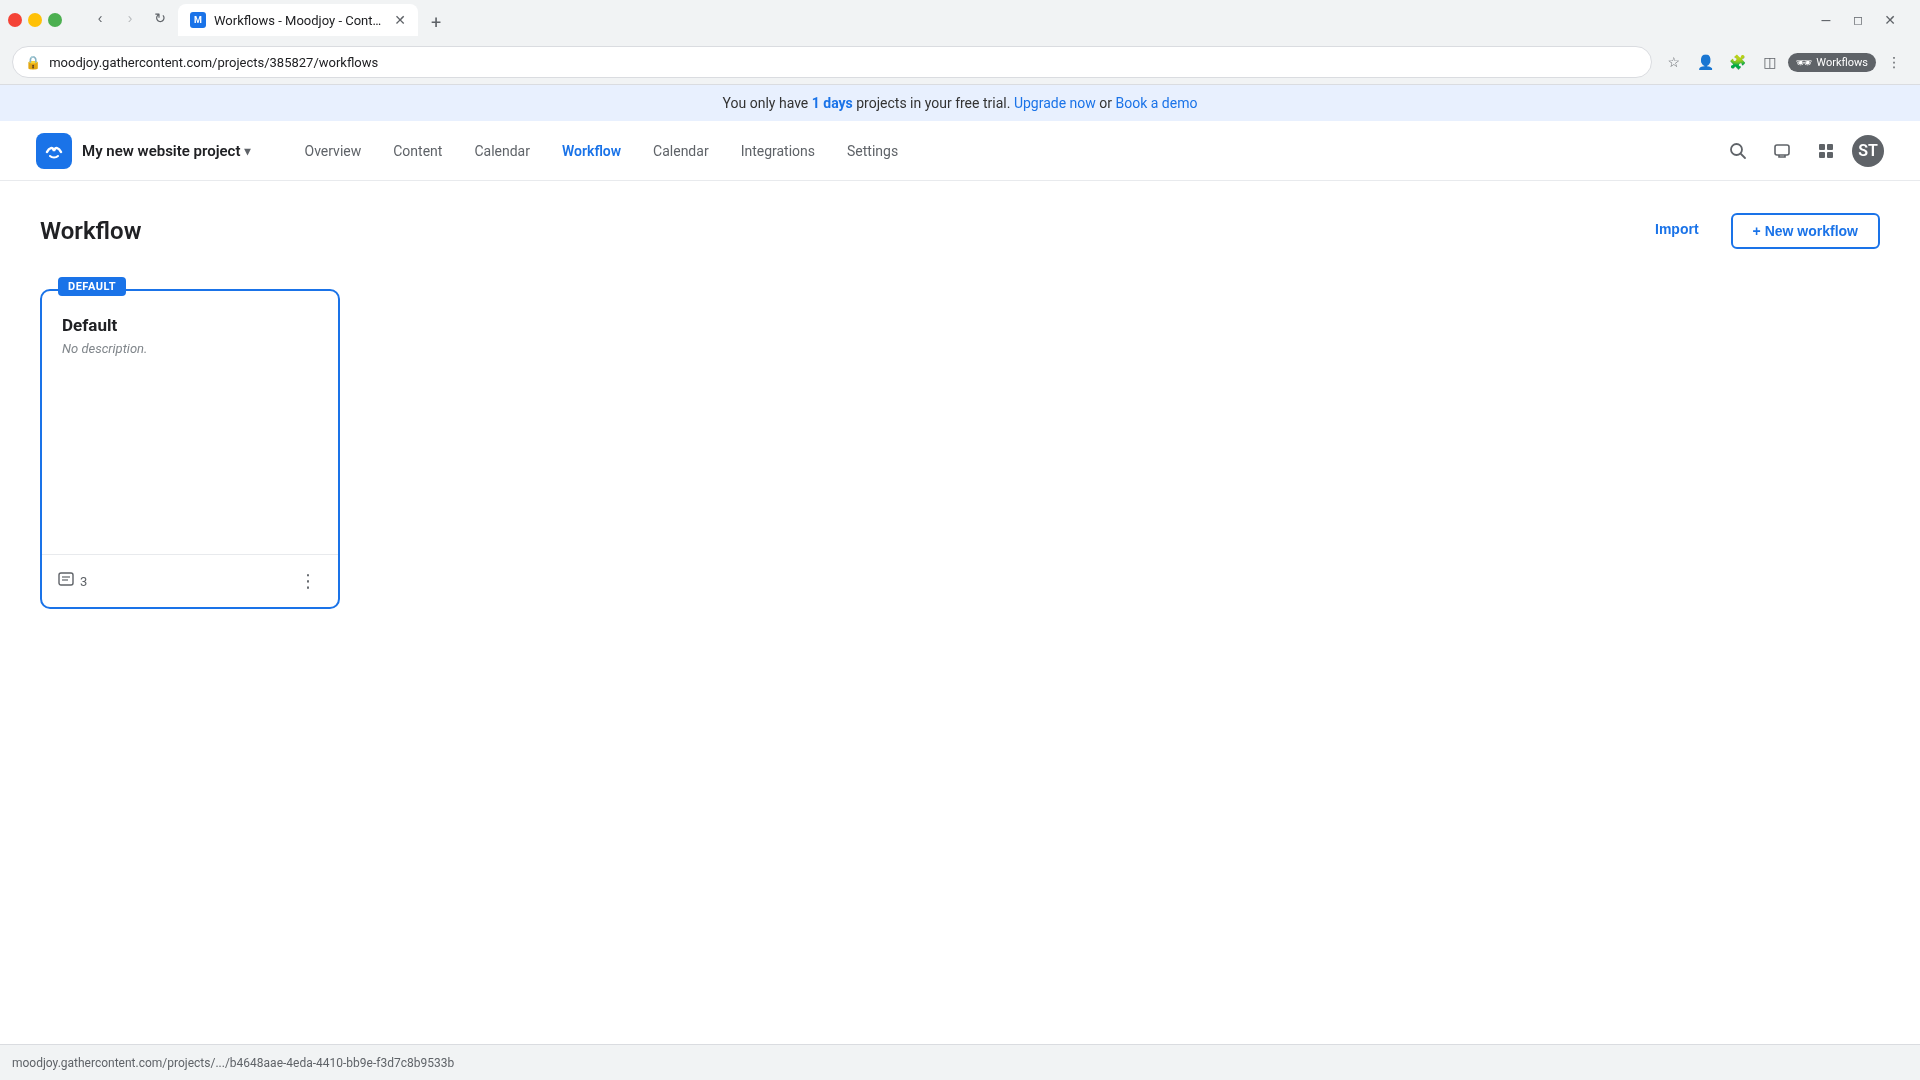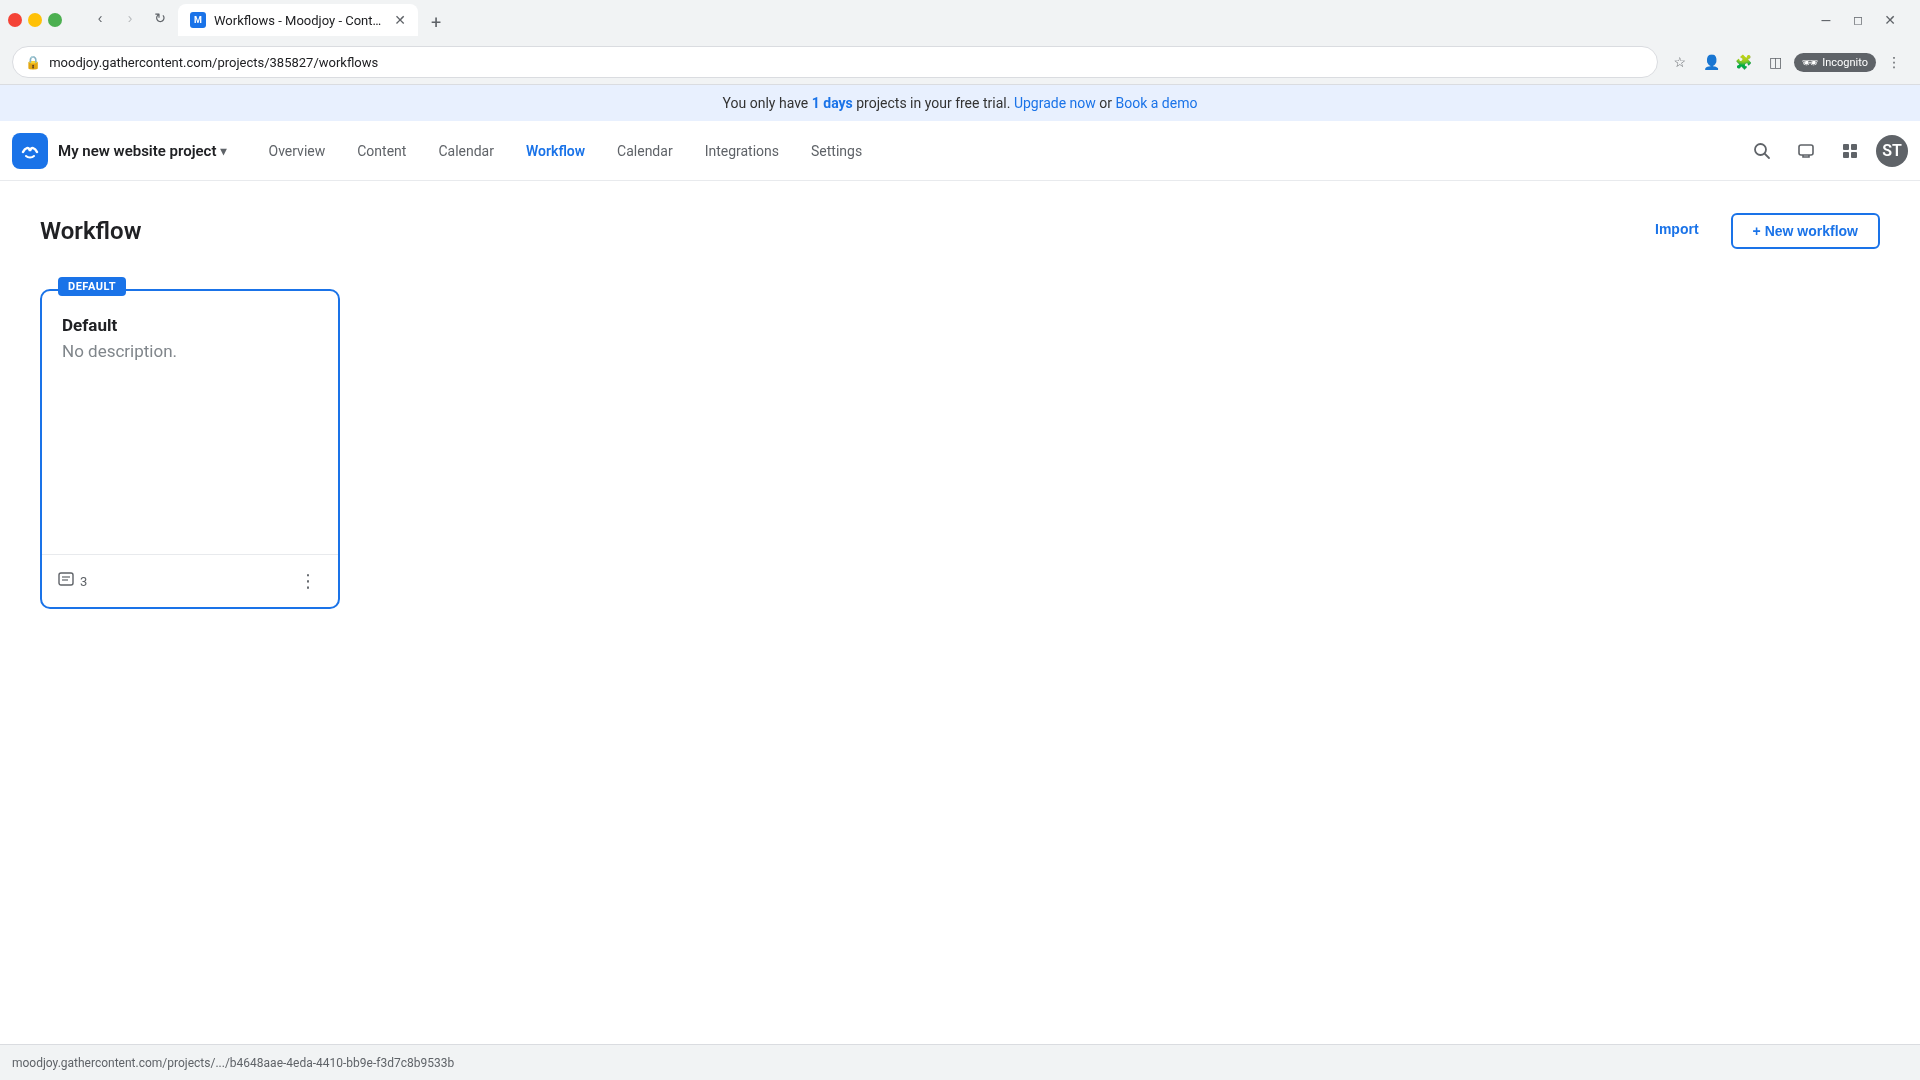--- a/index.html
+++ b/index.html
@@ -154,24 +154,24 @@
       font-size: 14px;
       color: #333;
     }
     .trial-banner strong { color: #1a73e8; }
     .trial-banner a { color: #1a73e8; text-decoration: none; }
 
     
     .app-header {
       display: flex;
       align-items: center;
-      padding: 0 12px;
+      padding: 0 36px;
       height: 60px;
       border-bottom: 1px solid #e8eaed;
-      gap: 4px;
+      gap: 16px;
     }
     .logo-container {
       display: flex;
       align-items: center;
       gap: 10px;
       margin-right: 24px;
     }
     .logo-icon {
       width: 36px;
       height: 36px;
@@ -324,22 +324,23 @@
       padding: 24px 20px 20px;
       flex: 1;
     }
     .card-title {
       font-size: 17px;
       font-weight: 700;
       color: #202124;
       margin-bottom: 6px;
     }
     .card-description {
-      font-size: 17px;
+      font-size: 13px;
       color: #80868b;
+      font-style: italic;
     }
     .card-footer {
       display: flex;
       align-items: center;
       justify-content: space-between;
       padding: 12px 16px;
       border-top: 1px solid #e8eaed;
     }
     .card-count {
       display: flex;
@@ -424,21 +425,21 @@
       <span style="color:#5f6368;font-size:13px;">🔒</span>
       <span class="address-text">moodjoy.gathercontent.com/projects/385827/workflows</span>
     </div>
     <div class="browser-toolbar-icons">
       <button class="toolbar-icon-btn">☆</button>
       <button class="toolbar-icon-btn">👤</button>
       <button class="toolbar-icon-btn">🧩</button>
       <button class="toolbar-icon-btn">◫</button>
       <div class="incognito-badge">
         <span style="font-size:13px;">🕶</span>
-        <span>Incognito</span>
+        <span>Workflows</span>
       </div>
       <button class="toolbar-icon-btn">⋮</button>
     </div>
   </div>
 </div>
 
 <div class="app-container">
 
   <div class="trial-banner">
     <span>You only have </span><strong>1 days</strong><span> projects in your free trial.</span>

